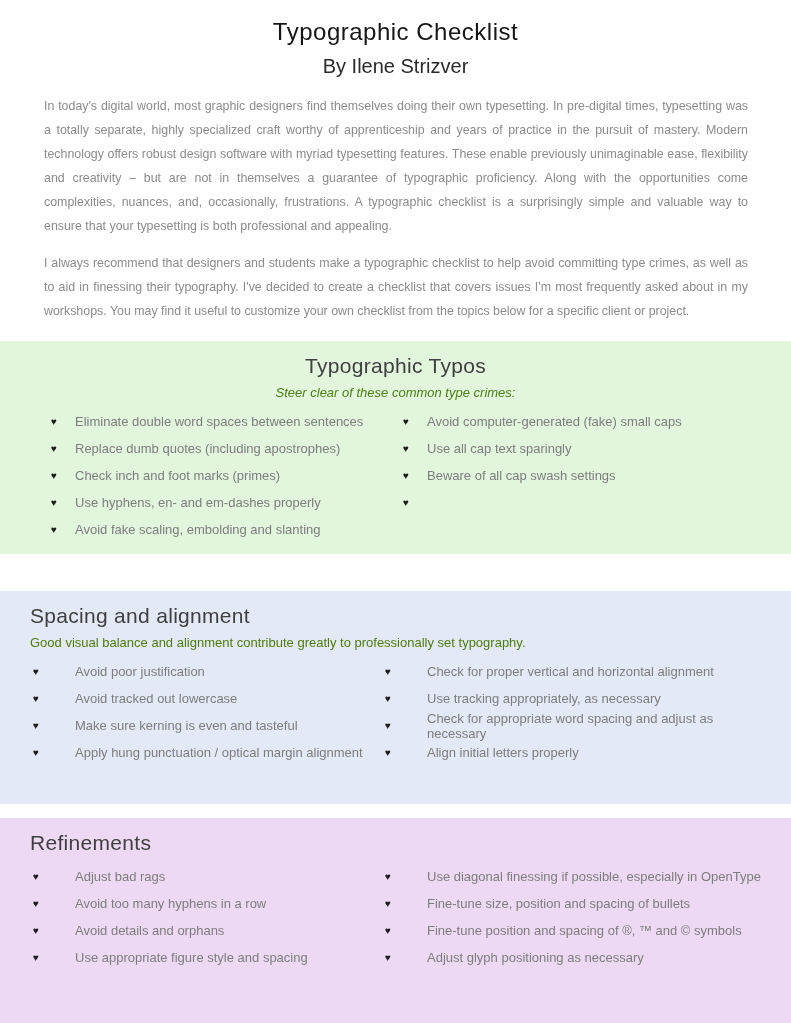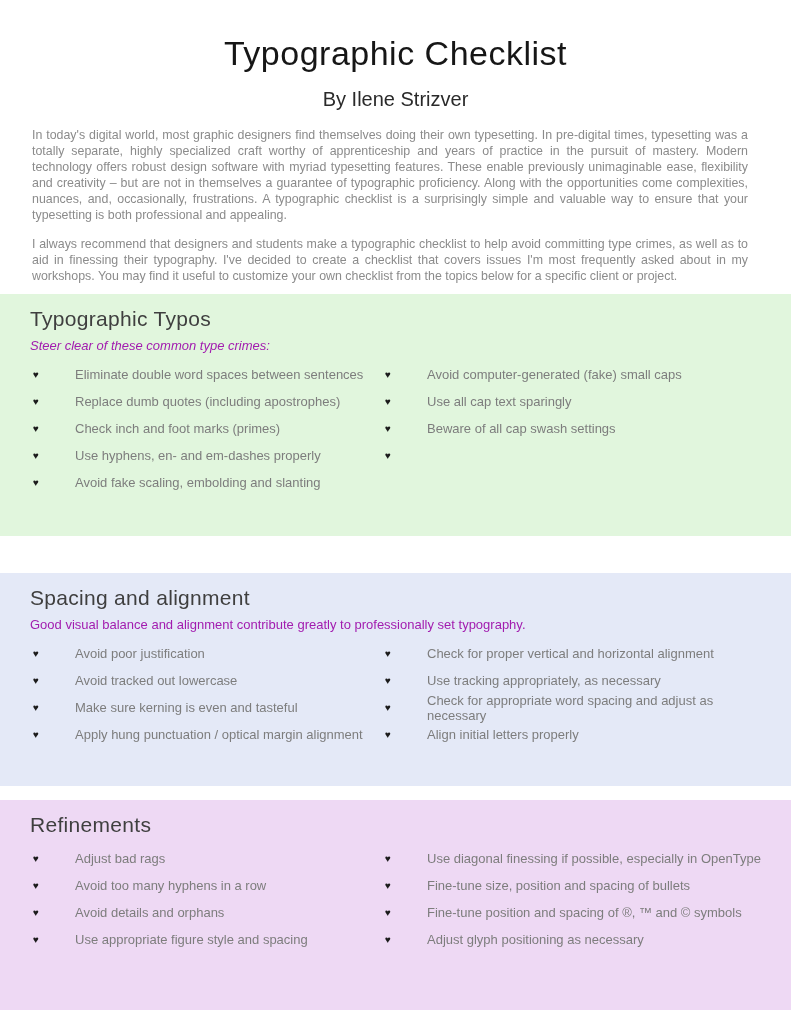--- a/index.html
+++ b/index.html
@@ -5,57 +5,57 @@
   * { margin: 0; padding: 0; box-sizing: border-box; }
   html, body { background: #ffffff; }
   body {
     width: 791px;
     height: 1023px;
     font-family: "Liberation Sans", sans-serif;
     overflow: hidden;
   }
   .page-title {
     text-align: center;
-    margin-top: 34px;
-    font-size: 34px;
+    margin-top: 18px;
+    font-size: 24px;
     font-weight: 300;
     letter-spacing: 0.5px;
     color: #161616;
   }
   .page-author {
     text-align: center;
-    margin-top: 15px;
+    margin-top: 9px;
     font-size: 20px;
     font-weight: 300;
     color: #2a2a2a;
   }
   .intro {
-    margin: 16px 43px 0 32px;
+    margin: 16px 43px 0 44px;
     color: #8b8b8b;
     font-size: 12.4px;
-    line-height: 16px;
+    line-height: 24px;
     text-align: justify;
   }
   .intro p + p { margin-top: 13px; }
 
   .section { padding: 13px 30px 0 30px; width: 791px; margin-top: 37px; }
-  .s-typos  { height: 242px; margin-top: 10px; }
+  .s-typos  { height: 213px; margin-top: 18px; text-align: center; }
   .s-spacing{ height: 213px; }
   .s-refine { height: 210px; margin-top: 14px; }
 
   .section h2 {
     font-size: 21px;
     font-weight: 400;
     letter-spacing: 0.3px;
     color: #3f3f3f;
   }
   .section .subtitle {
     margin-top: 7px;
     font-size: 13px;
-    color: #a21caf;
+    color: #4d7c0f;
   }
   .subtitle.italic { font-style: italic; }
 
   .cols { display: flex; margin-top: 8px; padding-left: 3px; }
   .col-left  { width: 352px; flex: none; }
   .col-right { flex: 1; }
   .item { display: flex; align-items: center; height: 27px; }
   .heart {
     width: 42px;
     flex: none;

